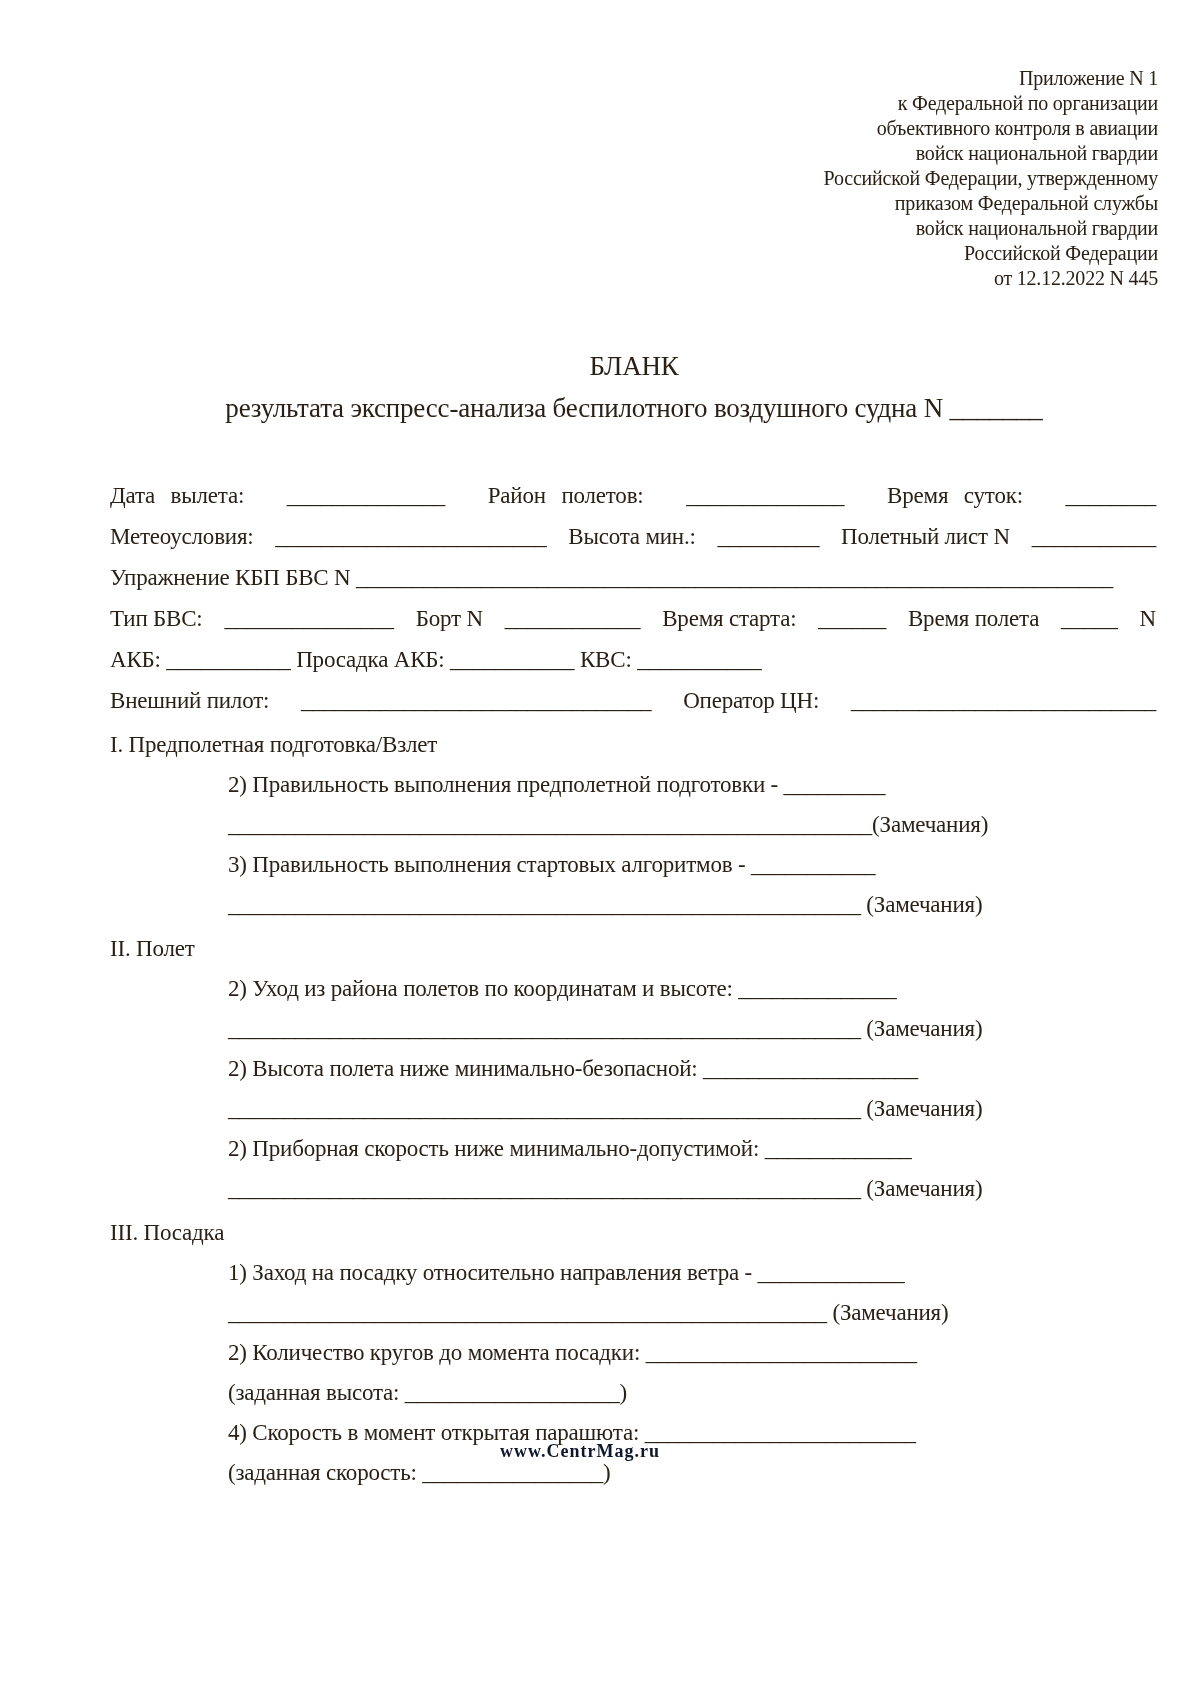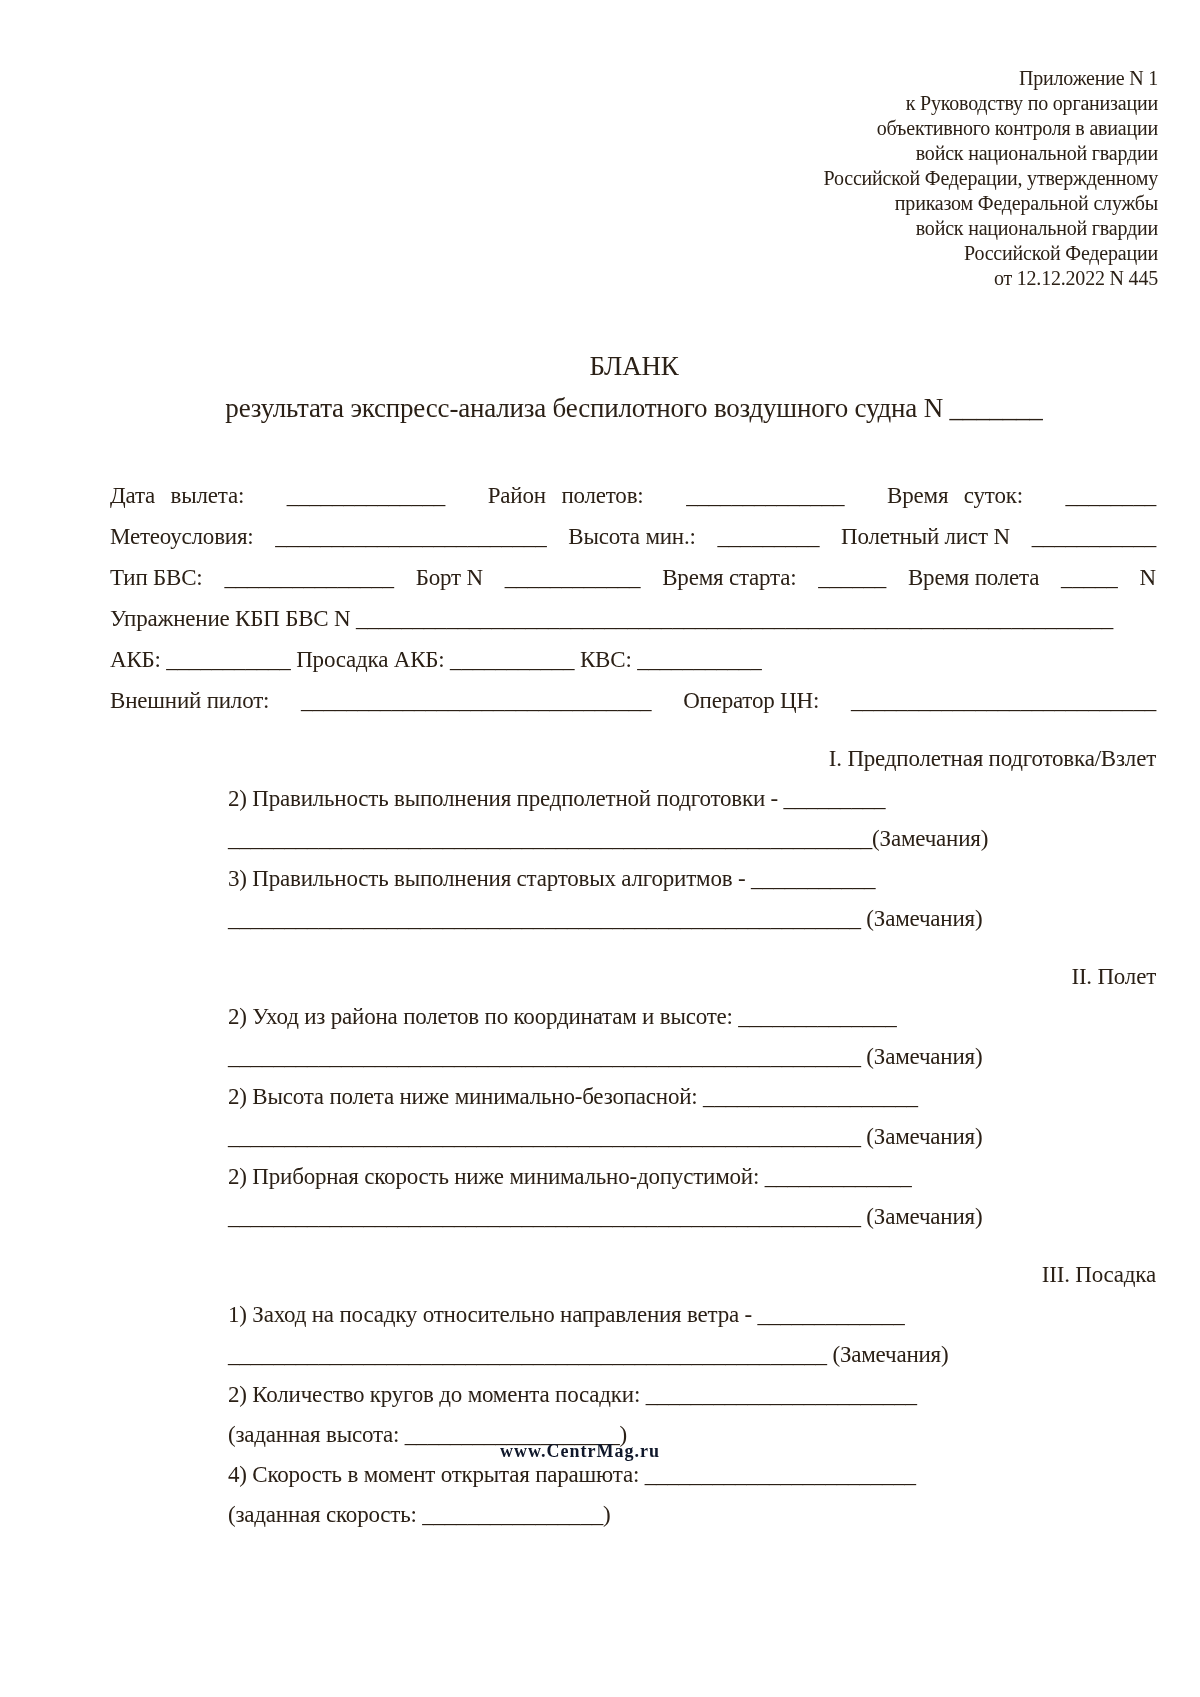--- a/index.html
+++ b/index.html
@@ -27,40 +27,40 @@
     font-size:27px;
     font-weight:normal;
     line-height:42px;
   }
   .form-block { margin-top:46px; padding:0 76px 0 78px; font-size:23px; }
   .form-row { height:41px; line-height:41px; white-space:nowrap; }
   .row-flex { display:flex; justify-content:space-between; align-items:baseline; }
   .row1 .lbl { word-spacing:10px; }
   .blank { white-space:nowrap; }
   .sections { padding:0 76px 0 78px; font-size:23px; }
-  .sec-heading { height:40px; line-height:40px; text-align:right; margin-top:18px; }
+  .sec-heading { height:40px; line-height:40px; text-align:left; margin-top:4px; }
   .sec-line { height:40px; line-height:40px; padding-left:118px; white-space:nowrap; }
   .watermark {
     position:absolute;
     left:500px; top:1441px;
     font-family:Liberation Serif, serif;
     font-weight:bold;
     font-size:18px;
     letter-spacing:1px;
     color:#0f172a;
   }
 </style>
 </head>
 <body>
 
 <div class="page">
 
   <div class="header-note">
     <div>Приложение N 1</div>
-    <div>к Руководству по организации</div>
+    <div>к Федеральной по организации</div>
     <div>объективного контроля в авиации</div>
     <div>войск национальной гвардии</div>
     <div>Российской Федерации, утвержденному</div>
     <div>приказом Федеральной службы</div>
     <div>войск национальной гвардии</div>
     <div>Российской Федерации</div>
     <div>от 12.12.2022 N 445</div>
   </div>
 
   <div class="doc-title">
@@ -81,35 +81,35 @@
 
     <div class="form-row row-flex">
       <span class="lbl">Метеоусловия:</span>
       <span class="blank">________________________</span>
       <span class="lbl">Высота мин.:</span>
       <span class="blank">_________</span>
       <span class="lbl">Полетный лист N</span>
       <span class="blank">___________</span>
     </div>
 
+    <div class="form-row">
+      <span class="lbl">Упражнение КБП БВС N</span>
+      <span class="blank">___________________________________________________________________</span>
+    </div>
+
     <div class="form-row row-flex">
       <span class="lbl">Тип БВС:</span>
       <span class="blank">_______________</span>
       <span class="lbl">Борт N</span>
       <span class="blank">____________</span>
       <span class="lbl">Время старта:</span>
       <span class="blank">______</span>
       <span class="lbl">Время полета</span>
       <span class="blank">_____</span>
       <span class="lbl">N</span>
-    </div>
-
-    <div class="form-row">
-      <span class="lbl">Упражнение КБП БВС N</span>
-      <span class="blank">___________________________________________________________________</span>
     </div>
 
     <div class="form-row">
       <span class="lbl">АКБ:</span>
       <span class="blank">___________</span>
       <span class="lbl">Просадка АКБ:</span>
       <span class="blank">___________</span>
       <span class="lbl">КВС:</span>
       <span class="blank">___________</span>
     </div>

